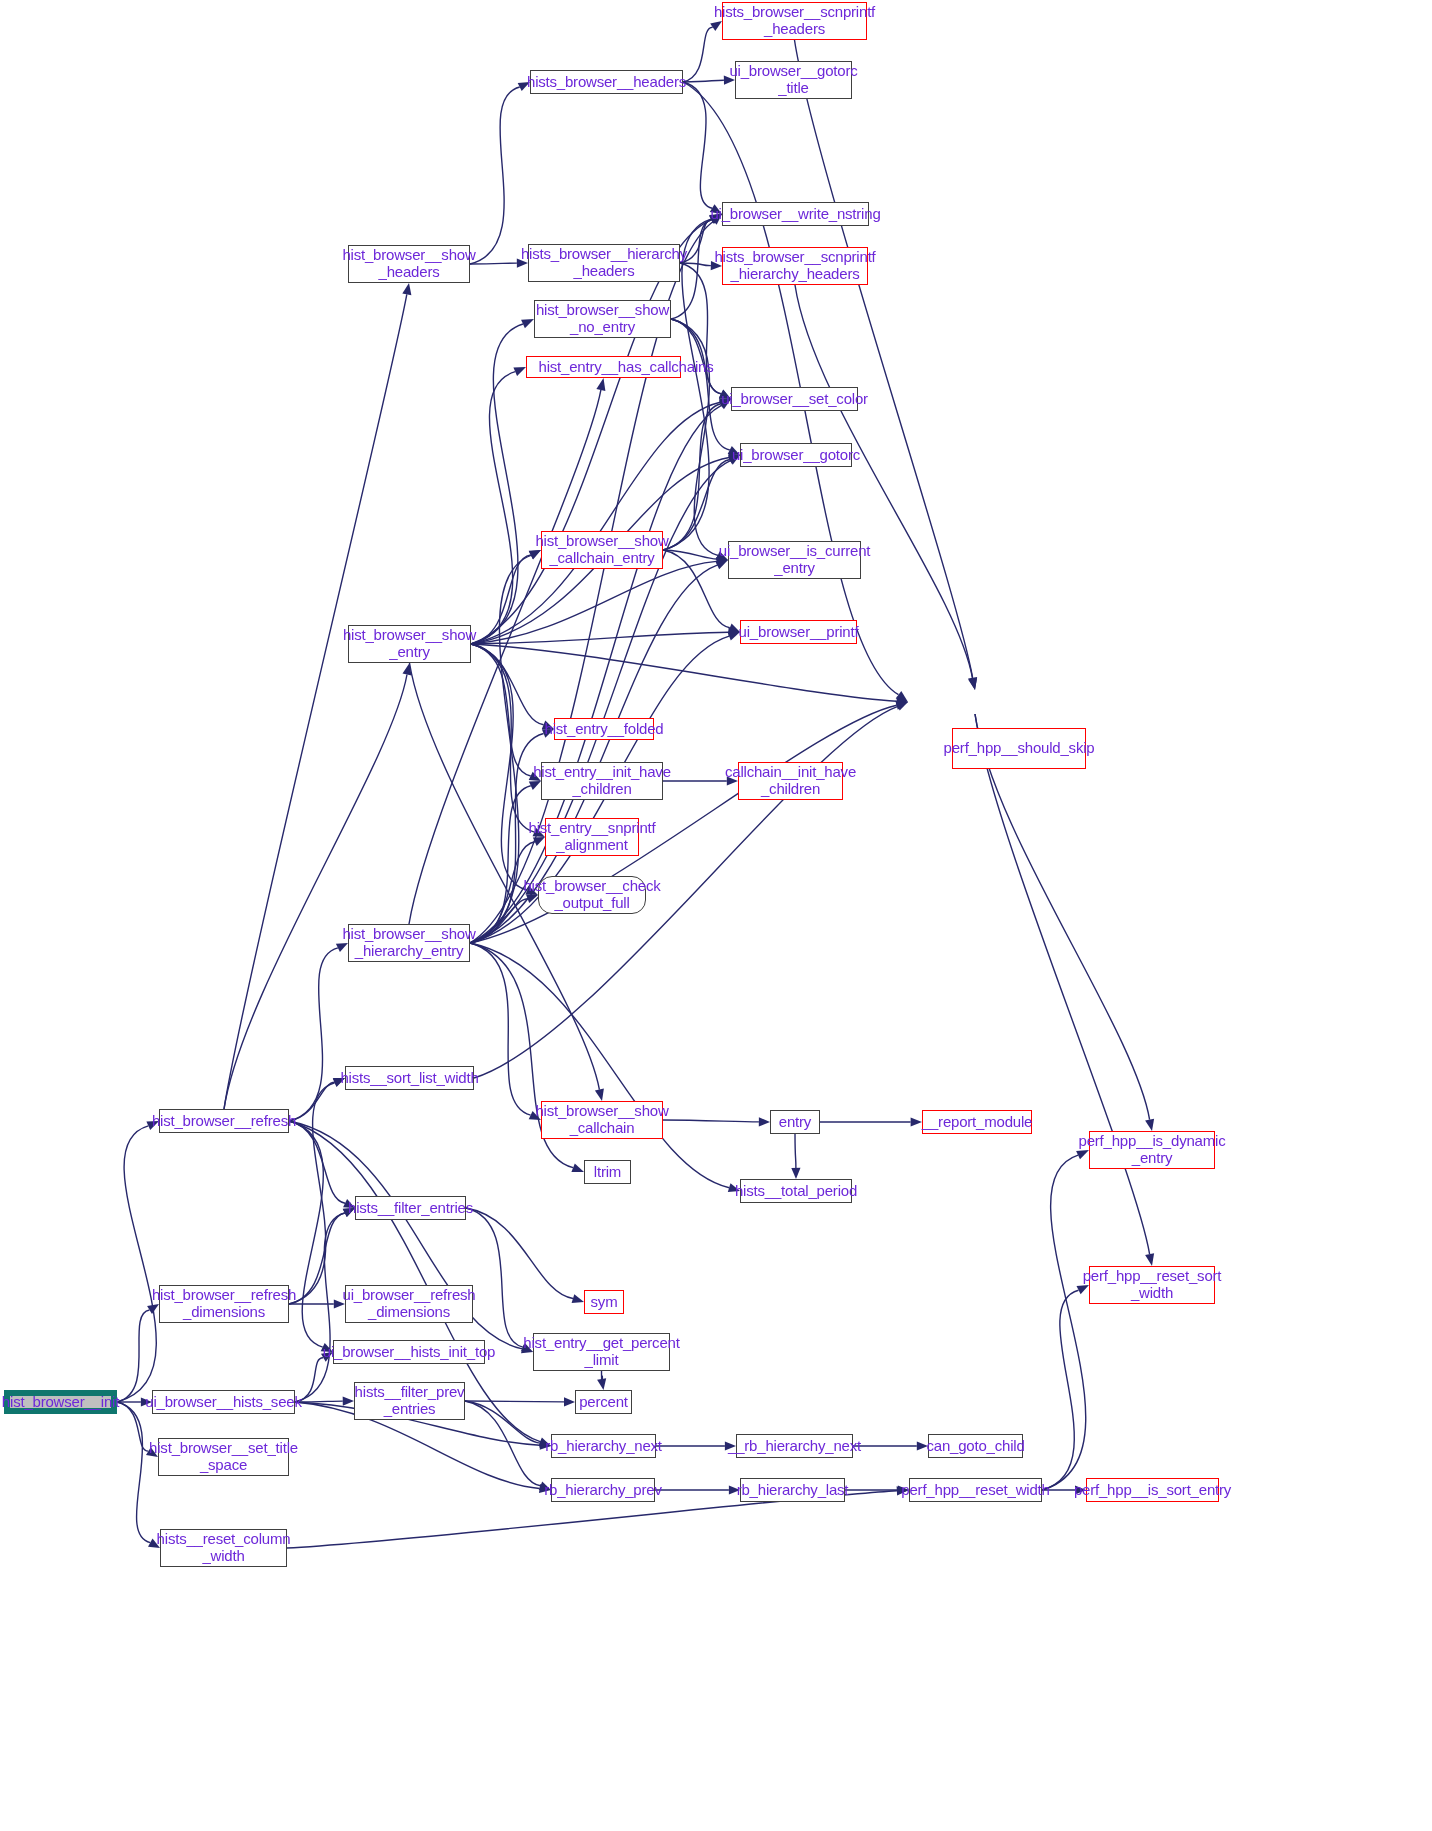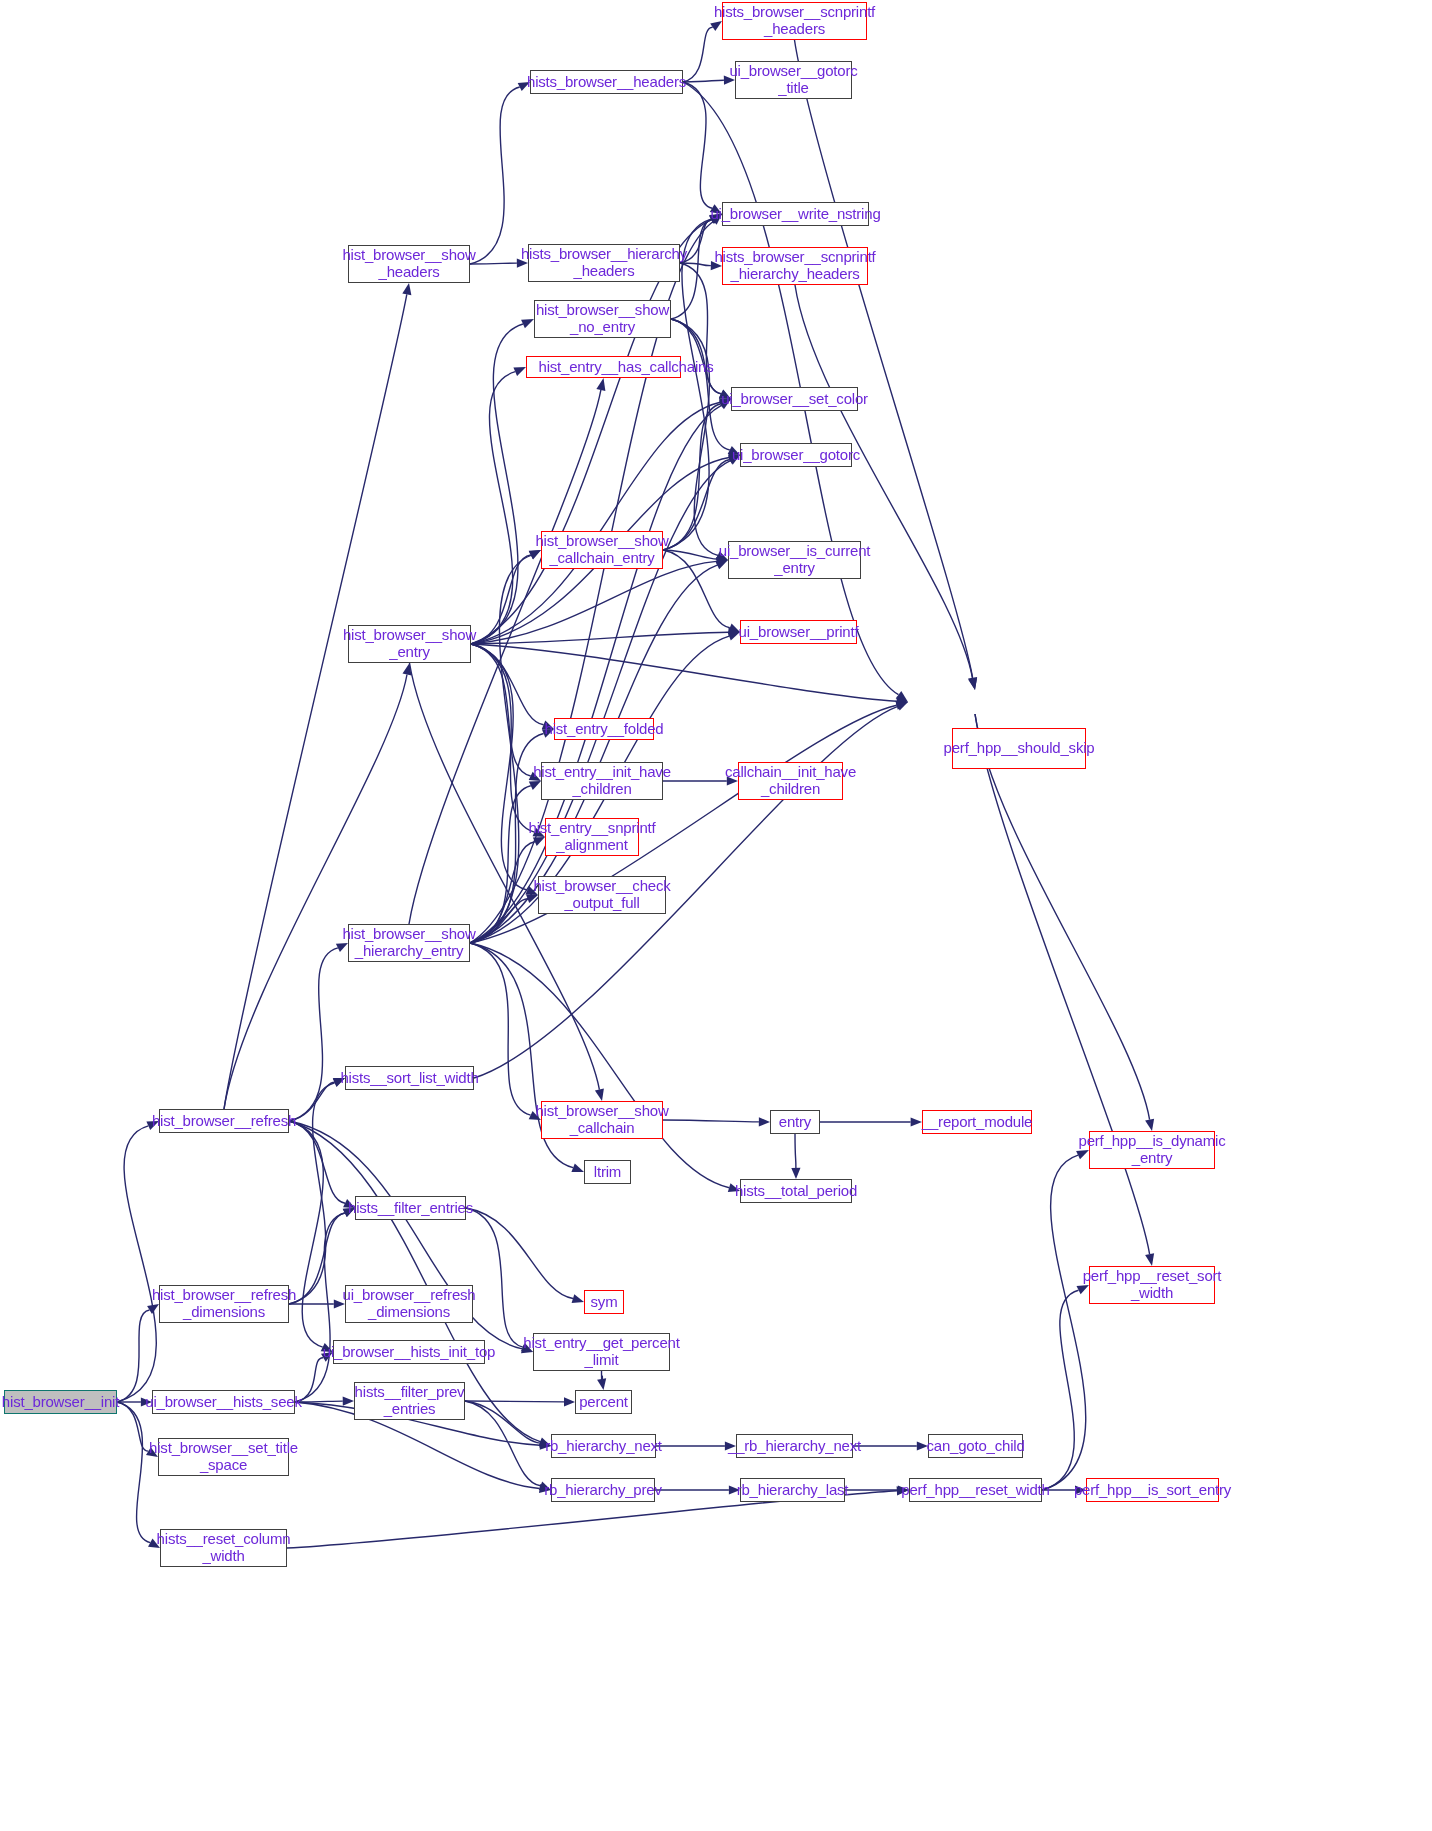--- a/index.html
+++ b/index.html
@@ -37,21 +37,21 @@
     line-height: 1.12;
     white-space: pre;
     letter-spacing: -0.2px;
     z-index: 5;
   }
   .node.red {
     border: 1.5px solid #ff0000;
   }
   .node.root {
     background: #bfbfbf;
-    border: 1px solid #0f766e;
+    border: 6px solid #0f766e;
   }
   .edge-path {
     fill: none;
     stroke: #27286b;
     stroke-width: 1.4px;
   }
   .edge-head {
     fill: #27286b;
     stroke: none;
   }
@@ -270,21 +270,21 @@
     <div class="node" style="left: 348px; top: 625px; width: 123px; height: 38px;"><span>hist_browser__show
 _entry</span></div>
     <div class="node red" style="left: 952px; top: 690px; width: 134px; height: 41px; margin-top: 38px;"><span>perf_hpp__should_skip</span></div>
     <div class="node red" style="left: 554px; top: 718px; width: 100px; height: 22px;"><span>hist_entry__folded</span></div>
     <div class="node" style="left: 541px; top: 762px; width: 122px; height: 38px;"><span>hist_entry__init_have
 _children</span></div>
     <div class="node red" style="left: 738px; top: 762px; width: 105px; height: 38px;"><span>callchain__init_have
 _children</span></div>
     <div class="node red" style="left: 545px; top: 818px; width: 94px; height: 38px;"><span>hist_entry__snprintf
 _alignment</span></div>
-    <div class="node" style="left: 538px; top: 876px; width: 128px; height: 38px;"><span>hist_browser__check
+    <div class="node" style="left: 538px; top: 876px; width: 108px; height: 38px; border-radius: 14px;"><span>hist_browser__check
 _output_full</span></div>
     <div class="node" style="left: 348px; top: 924px; width: 122px; height: 38px;"><span>hist_browser__show
 _hierarchy_entry</span></div>
     <div class="node" style="left: 345px; top: 1066px; width: 129px; height: 24px;"><span>hists__sort_list_width</span></div>
     <div class="node" style="left: 159px; top: 1109px; width: 130px; height: 24px;"><span>hist_browser__refresh</span></div>
     <div class="node red" style="left: 541px; top: 1101px; width: 122px; height: 38px;"><span>hist_browser__show
 _callchain</span></div>
     <div class="node" style="left: 770px; top: 1110px; width: 50px; height: 24px;"><span>entry</span></div>
     <div class="node red" style="left: 922px; top: 1110px; width: 110px; height: 24px;"><span>__report_module</span></div>
     <div class="node red" style="left: 1089px; top: 1131px; width: 126px; height: 38px;"><span>perf_hpp__is_dynamic

